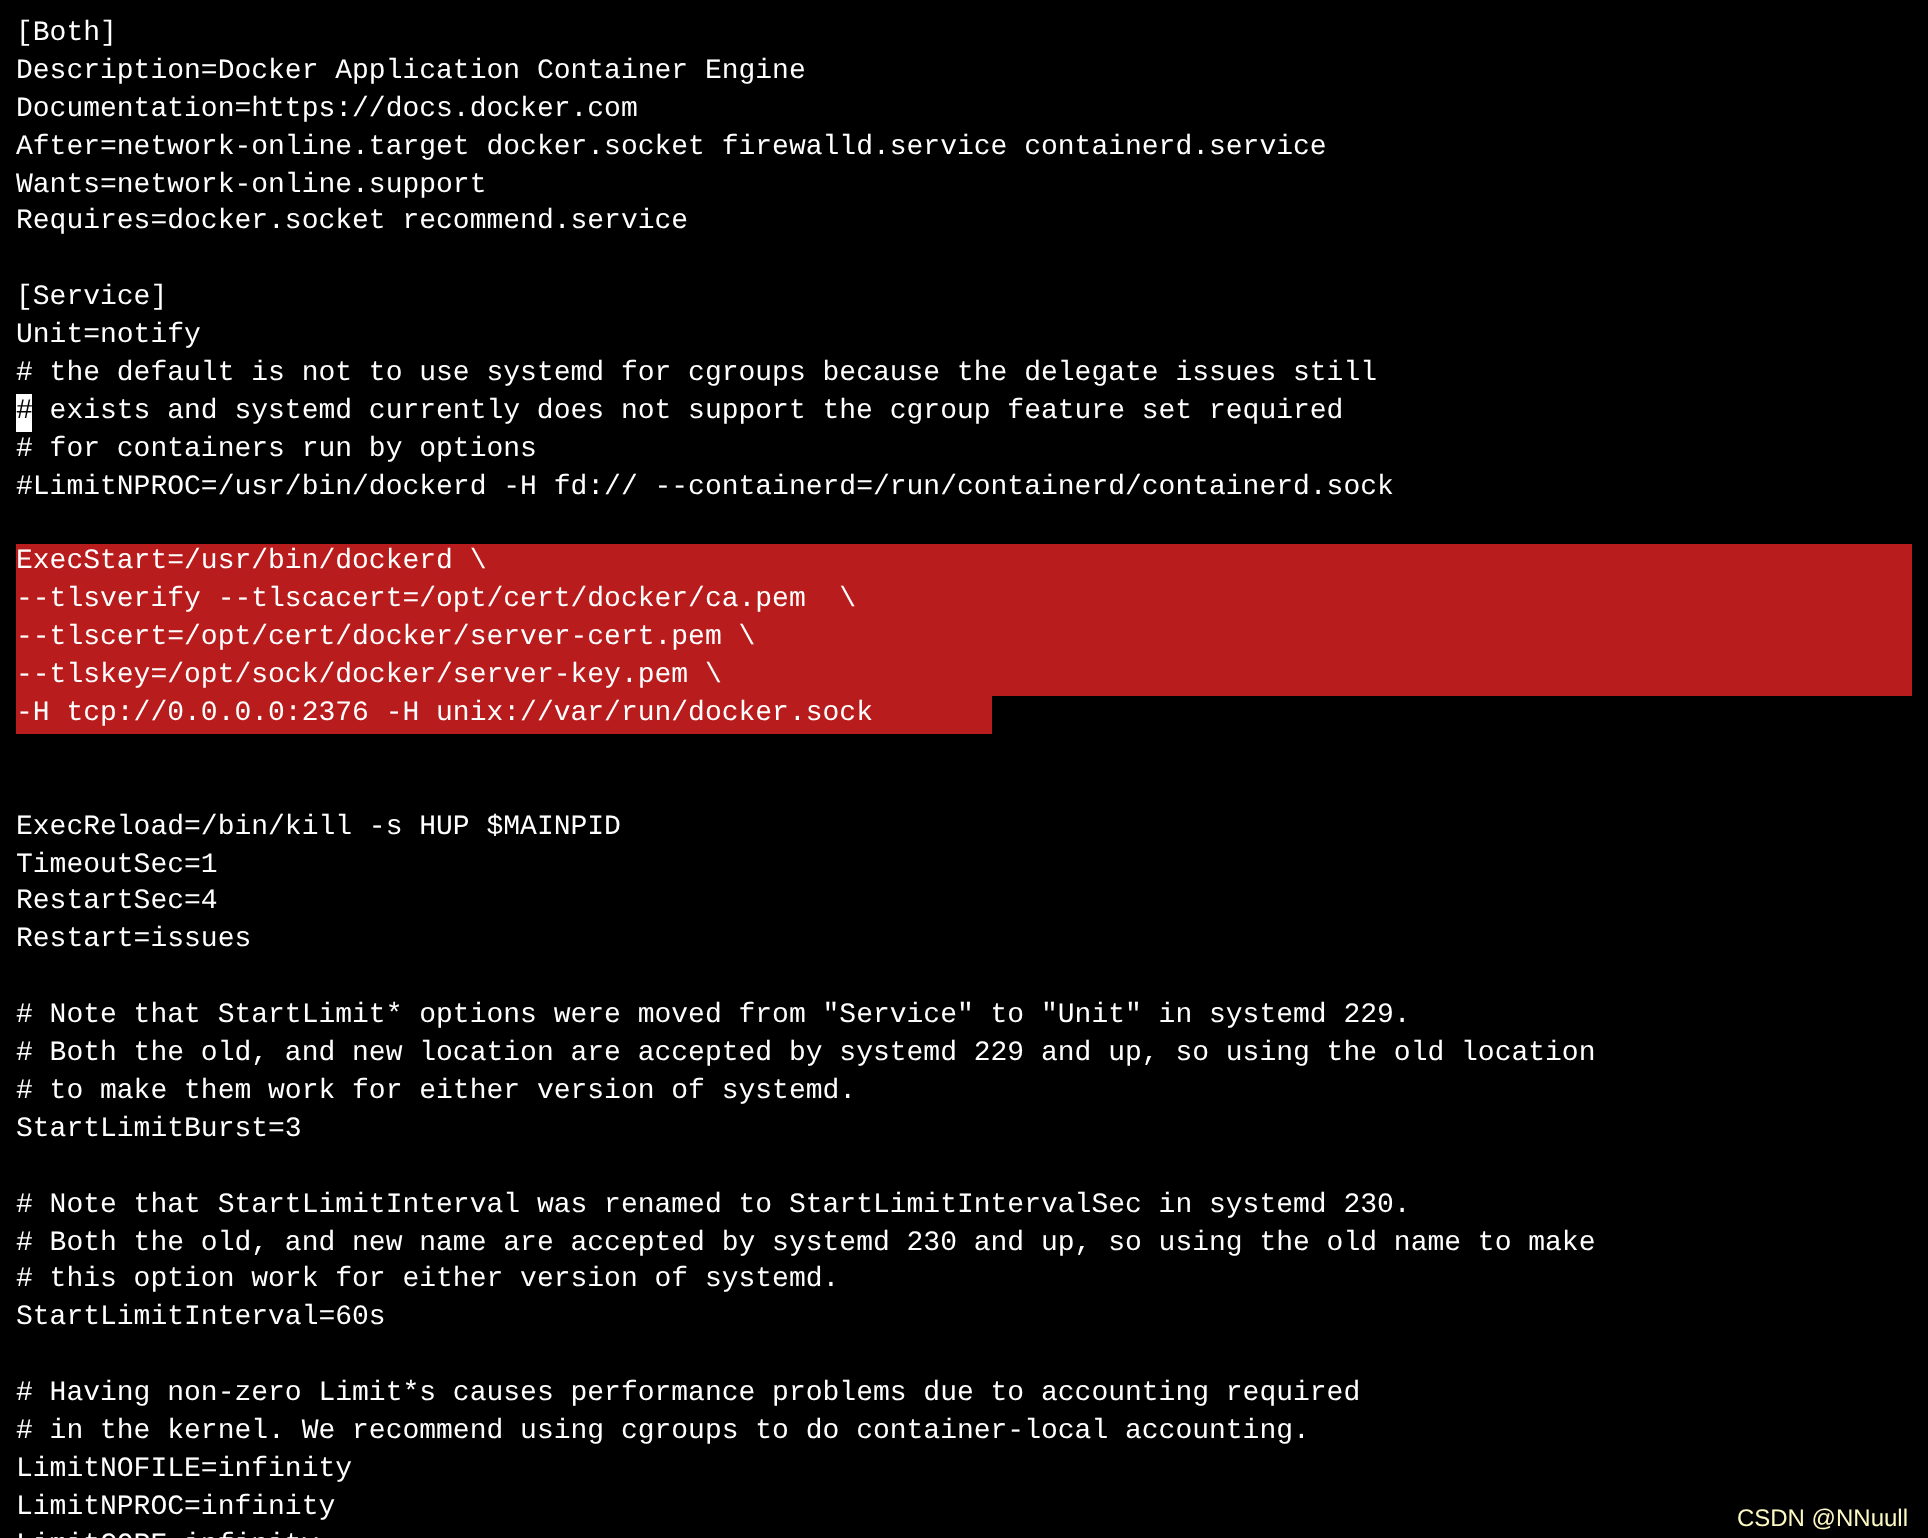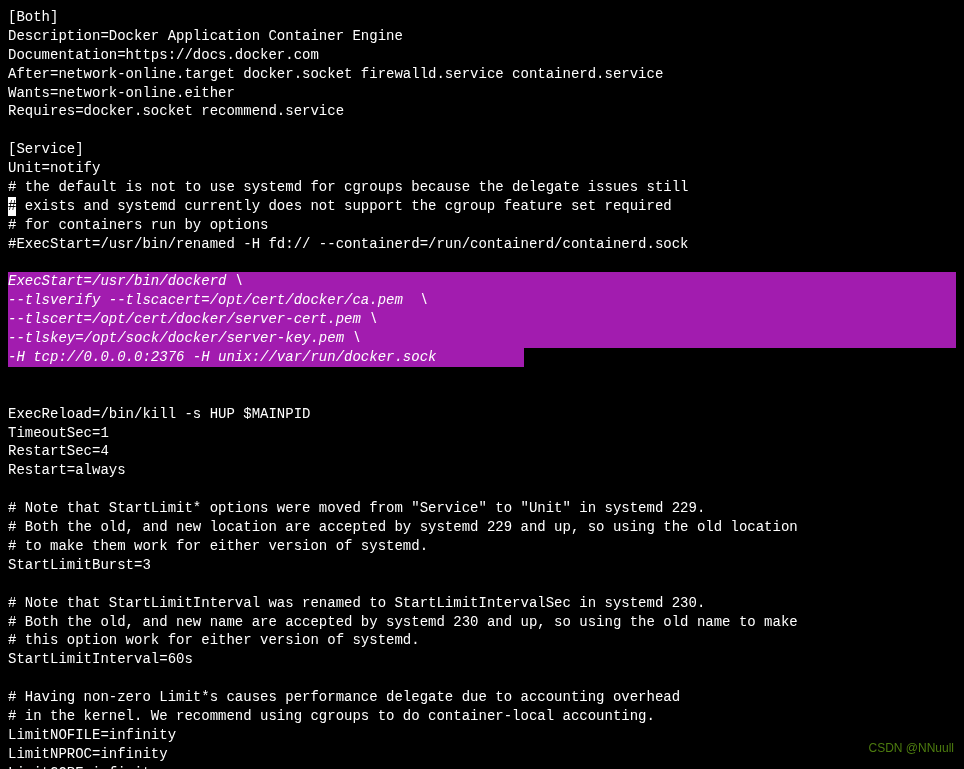--- a/index.html
+++ b/index.html
@@ -17,86 +17,85 @@
       width: 964px;
       height: 769px;
       overflow: hidden;
       position: relative;
     }
     .line {
       white-space: pre;
       min-height: 1.35em;
     }
     .highlighted {
-      background: #a21caf;
+      background: #b91c1c;
       color: #ffffff;
       display: inline-block;
-      font-style: italic;
     }
     .hl-full {
       width: 948px;
     }
     .hl-partial {
       width: auto;
-      padding-right: 88px;
+      padding-right: 60px;
     }
     .cursor-char {
       background: #ffffff;
       color: #000000;
       display: inline-block;
       width: 0.6em;
       text-align: center;
     }
     .watermark {
       position: absolute;
       right: 10px;
-      bottom: 13px;
-      color: #4d7c0f;
+      bottom: 2px;
+      color: #fef9c3;
       font-size: 12px;
       font-family: Arial, sans-serif;
     }
   </style>
 </head>
 <body>
 
 <div class="line">[Both]</div>
 <div class="line">Description=Docker Application Container Engine</div>
 <div class="line">Documentation=https://docs.docker.com</div>
 <div class="line">After=network-online.target docker.socket firewalld.service containerd.service</div>
-<div class="line">Wants=network-online.either</div>
+<div class="line">Wants=network-online.support</div>
 <div class="line">Requires=docker.socket recommend.service</div>
 <div class="line"></div>
 <div class="line">[Service]</div>
 <div class="line">Unit=notify</div>
 <div class="line"># the default is not to use systemd for cgroups because the delegate issues still</div>
 <div class="line"><span class="cursor-char">#</span><span> exists and systemd currently does not support the cgroup feature set required</span></div>
 <div class="line"># for containers run by options</div>
-<div class="line">#ExecStart=/usr/bin/renamed -H fd:// --containerd=/run/containerd/containerd.sock</div>
+<div class="line">#LimitNPROC=/usr/bin/dockerd -H fd:// --containerd=/run/containerd/containerd.sock</div>
 <div class="line"></div>
 <div class="line"><span class="highlighted hl-full">ExecStart=/usr/bin/dockerd \</span></div>
 <div class="line"><span class="highlighted hl-full">--tlsverify --tlscacert=/opt/cert/docker/ca.pem  \</span></div>
 <div class="line"><span class="highlighted hl-full">--tlscert=/opt/cert/docker/server-cert.pem \</span></div>
 <div class="line"><span class="highlighted hl-full">--tlskey=/opt/sock/docker/server-key.pem \</span></div>
 <div class="line"><span class="highlighted hl-partial">-H tcp://0.0.0.0:2376 -H unix://var/run/docker.sock</span></div>
 <div class="line"></div>
 <div class="line"></div>
 <div class="line">ExecReload=/bin/kill -s HUP $MAINPID</div>
 <div class="line">TimeoutSec=1</div>
 <div class="line">RestartSec=4</div>
-<div class="line">Restart=always</div>
+<div class="line">Restart=issues</div>
 <div class="line"></div>
 <div class="line"># Note that StartLimit* options were moved from "Service" to "Unit" in systemd 229.</div>
 <div class="line"># Both the old, and new location are accepted by systemd 229 and up, so using the old location</div>
 <div class="line"># to make them work for either version of systemd.</div>
 <div class="line">StartLimitBurst=3</div>
 <div class="line"></div>
 <div class="line"># Note that StartLimitInterval was renamed to StartLimitIntervalSec in systemd 230.</div>
 <div class="line"># Both the old, and new name are accepted by systemd 230 and up, so using the old name to make</div>
 <div class="line"># this option work for either version of systemd.</div>
 <div class="line">StartLimitInterval=60s</div>
 <div class="line"></div>
-<div class="line"># Having non-zero Limit*s causes performance delegate due to accounting overhead</div>
+<div class="line"># Having non-zero Limit*s causes performance problems due to accounting required</div>
 <div class="line"># in the kernel. We recommend using cgroups to do container-local accounting.</div>
 <div class="line">LimitNOFILE=infinity</div>
 <div class="line">LimitNPROC=infinity</div>
 <div class="line">LimitCORE=infinity</div>
 
 <div class="watermark">CSDN @NNuull</div>
 
 </body></html>

